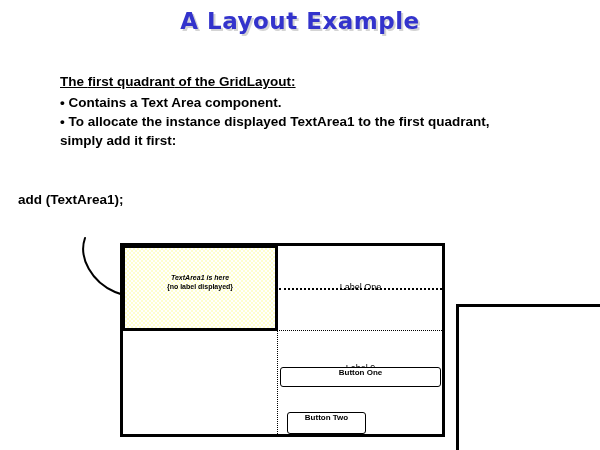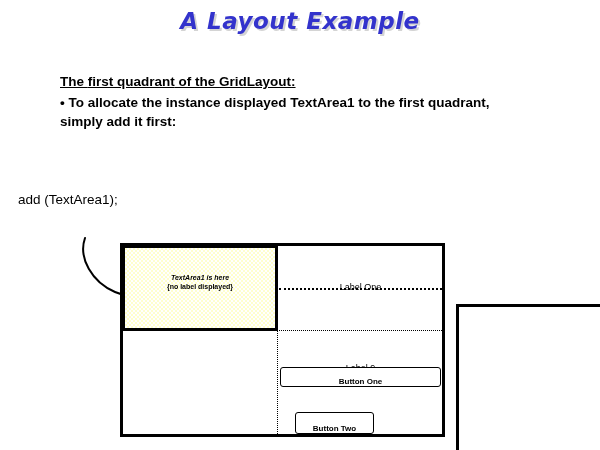--- a/index.html
+++ b/index.html
@@ -18,21 +18,20 @@
   
   .slide-title {
     position: absolute;
     left: 0;
     top: 8px;
     width: 600px;
     text-align: center;
     font-family: "DejaVu Sans", sans-serif;
     font-size: 23px;
     font-weight: bold;
-    font-style: italic;
     letter-spacing: 0.5px;
     color: #3333cc;
     text-shadow: 2px 2px 0 #d4d4d4;
     white-space: nowrap;
   }
 
   
   .body-block {
     position: absolute;
     left: 60px;
@@ -50,21 +49,21 @@
     margin-bottom: 2px;
   }
   .it { }
 
   
   .code-line {
     position: absolute;
     left: 18px;
     top: 192px;
     font-size: 13.5px;
-    font-weight: normal;
+    font-weight: bold;
     color: #000000;
     white-space: nowrap;
   }
 
   
   .frame {
     position: absolute;
     left: 120px;
     top: 243px;
     width: 325px;
@@ -157,21 +156,21 @@
   .btn {
     position: absolute;
     border: 1px solid #000000;
     border-radius: 3px;
     background: #ffffff;
     box-sizing: border-box;
     font-size: 8px;
     font-weight: bold;
     color: #000000;
     display: flex;
-    align-items: flex-end;
+    align-items: flex-start;
     justify-content: center;
     text-align: center;
   }
 
   
   .callout-arrow {
     position: absolute;
     left: 70px;
     top: 230px;
     width: 110px;
@@ -194,20 +193,21 @@
 </style>
 </head>
 <body>
 
 <div class="slide-title">A Layout Example</div>
 
 <div class="body-block">
 
   <div class="body-line lead-line"><span>The </span><span class="it">first quadrant</span><span> of the </span><span class="it">GridLayout</span><span>:</span></div>
 
+  <div class="body-line"><span>• Contains a </span><span class="it">Text Area</span><span> component.</span></div>
 
   <div class="body-line wrap"><span>• To allocate the instance displayed </span><span class="it">TextArea1</span><span> to the first quadrant, simply </span><span class="it">add</span><span> it first:</span></div>
 
 </div>
 
 <div class="code-line">add (TextArea1);</div>
 
 <svg class="callout-arrow" viewBox="0 0 110 80">
   <path d="M 15 8 C 8 28, 22 52, 45 62 C 62 69, 76 70, 88 71" stroke="#000000" stroke-width="2" fill="none" stroke-linecap="round"></path>
   <polygon points="95,71 82,65 84,76" fill="#000000"></polygon>
@@ -237,21 +237,21 @@
 
     <div class="cell cell-label" style="top:85px;height:34px;">
       <span>Label 9</span>
     </div>
 
     <div class="btn" style="left:1px;top:121px;width:161px;height:20px;">
       <span>Button One</span>
     </div>
 
 
-    <div class="btn" style="left:16px;top:166px;width:79px;height:22px;">
+    <div class="btn" style="left:8px;top:166px;width:79px;height:22px;">
       <span>Button Two</span>
     </div>
 
 
   </div>
 </div>
 
 <div class="edge-shape"></div>
 
 </body></html>

